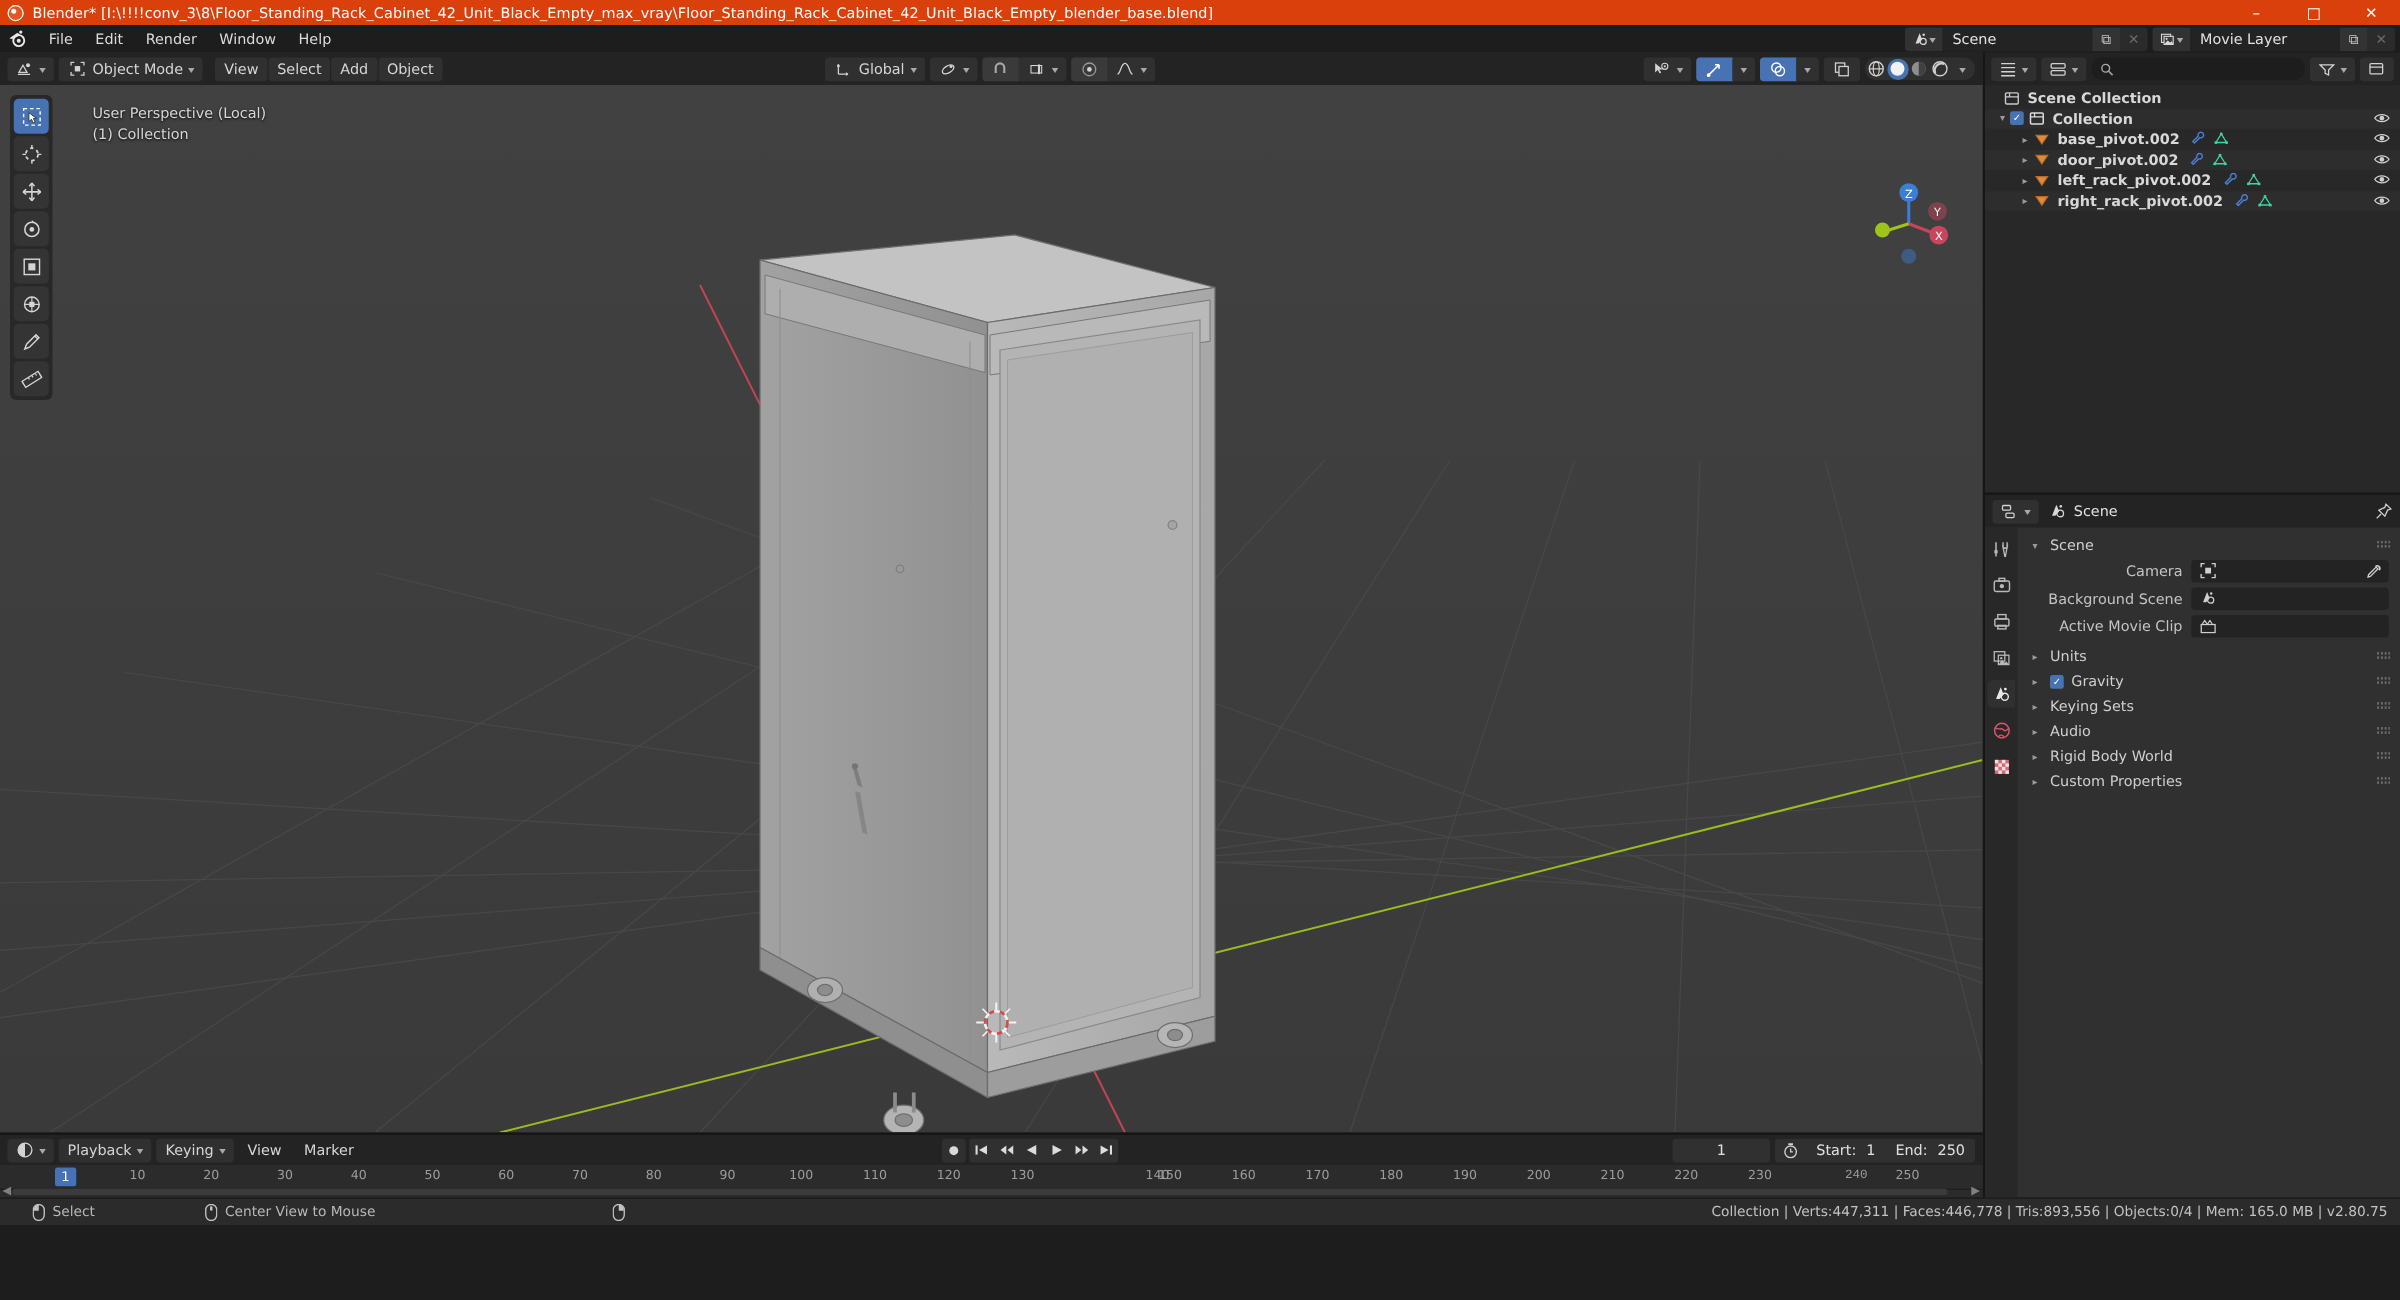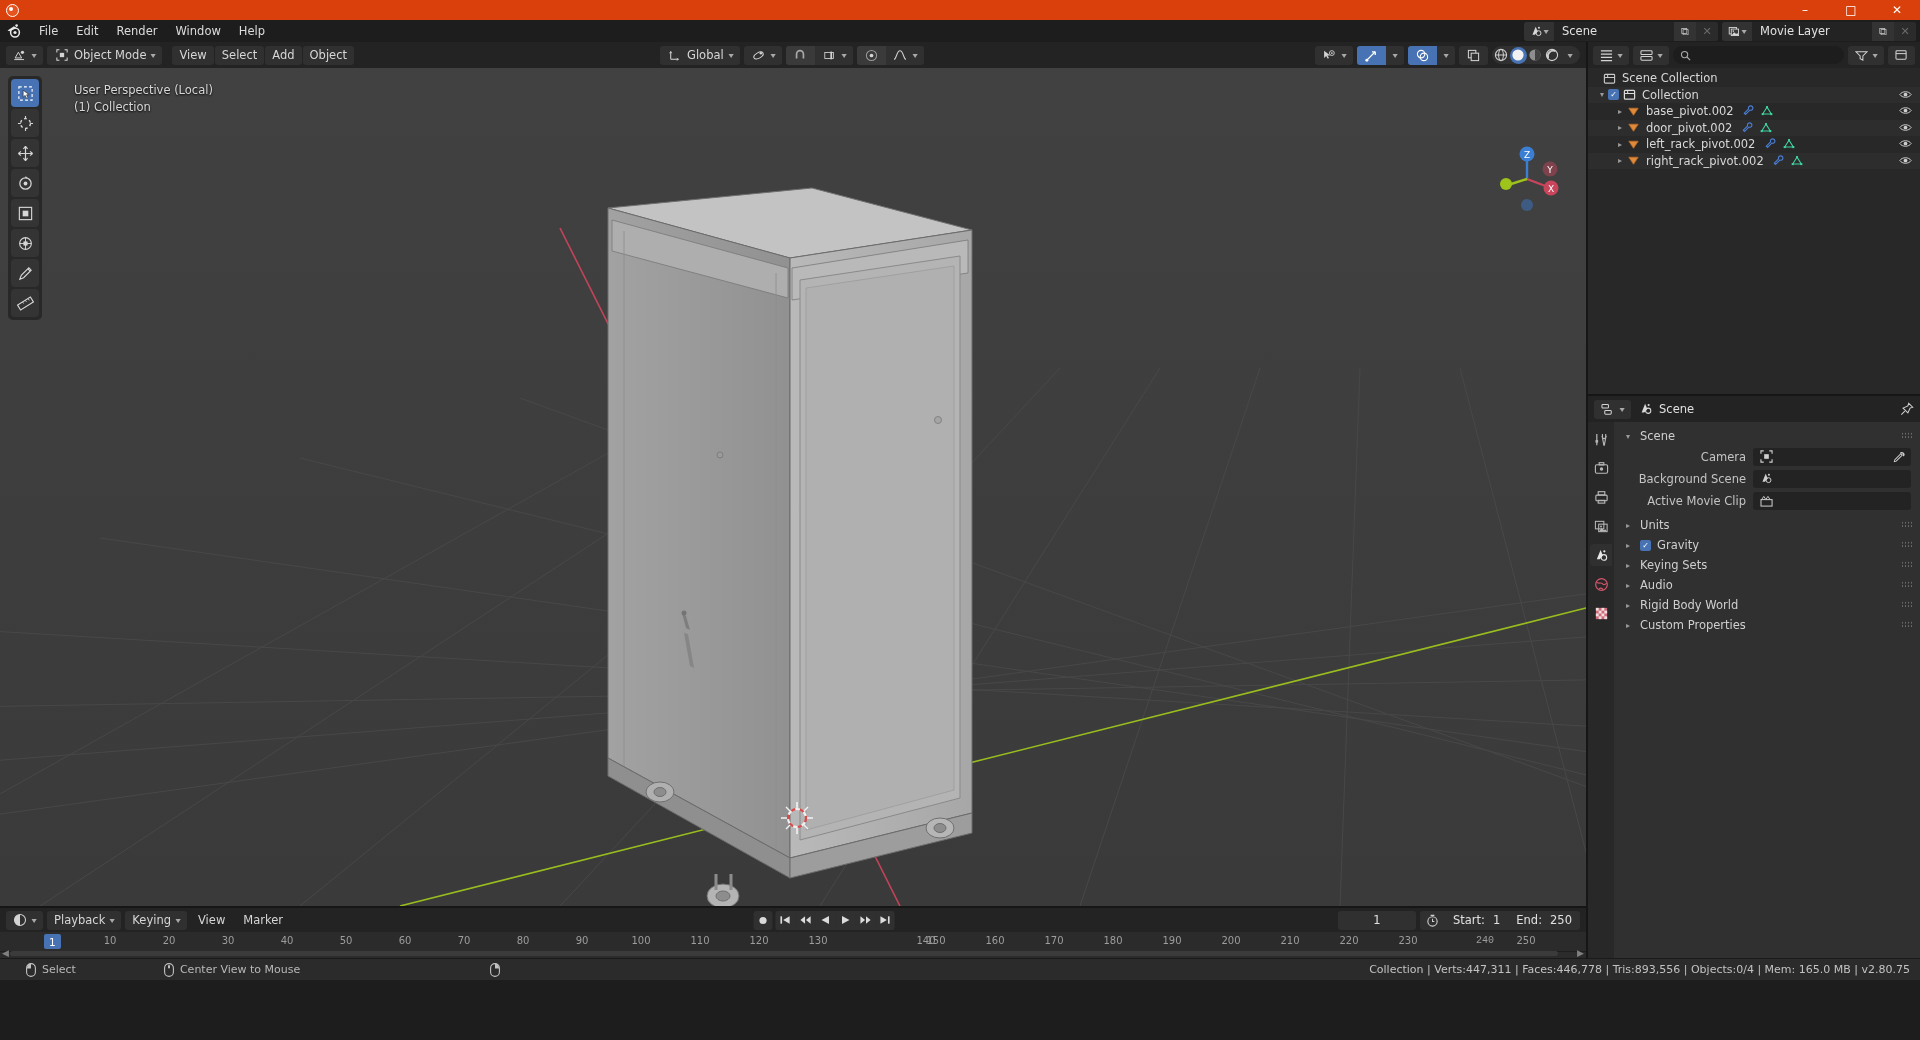--- a/index.html
+++ b/index.html
@@ -122,21 +122,21 @@
     background:#3b3b3b; border-radius:3px; }
   .tl-arrow{ position:absolute; font-size:9px; color:#808080; bottom:0px; }
 
   
   .outliner { height:352px; background:#282828; display:flex;
     flex-direction:column; }
   .ol-header { height:26px; background:#232323; display:flex; align-items:center;
     padding:0 5px; gap:4px; }
   .ol-search { flex:1; height:18px; background:#1d1d1d; border-radius:9px;
     display:flex; align-items:center; padding:0 7px; gap:5px; }
-  .ol-body { flex:1; overflow:hidden; padding-top:2px; }
+  .ol-body { flex:1; overflow:hidden; padding-top:2px;font-weight:bold; }
   .ol-row { height:16.5px; display:flex; align-items:center; font-size:11.5px;
     color:#d8d8d8; padding-right:6px; position:relative; }
   .ol-row.alt { background:#2d2d2d; }
   .ol-row .lbl { white-space:nowrap; }
   .ol-eye { position:absolute; right:8px; top:1px; }
   .disc { font-size:8px; color:#9a9a9a; width:12px; text-align:center;
     flex:0 0 auto; }
   .ol-chk { width:11px; height:11px; background:#4772b3; border-radius:2px;
     display:flex; align-items:center; justify-content:center; color:#fff;
     font-size:8px; flex:0 0 auto; margin-right:3px; }
@@ -176,20 +176,21 @@
     border-top:1px solid #1a1a1a; }
   .sb-item { display:flex; align-items:center; gap:6px; margin-right:0; }
   .sb-stats { position:absolute; right:10px; color:#c2c2c2; font-size:11px; }
   svg { display:block; }
 </style>
 </head>
 <body>
 
 <div class="titlebar">
   <span class="tb-icon"></span>
+  <span class="tb-title">Blender* [I:\!!!!conv_3\8\Floor_Standing_Rack_Cabinet_42_Unit_Black_Empty_max_vray\Floor_Standing_Rack_Cabinet_42_Unit_Black_Empty_blender_base.blend]</span>
   <div class="winbtns">
     <div class="winbtn">–</div>
     <div class="winbtn">□</div>
     <div class="winbtn close">✕</div>
   </div>
 </div>
 
 <div class="topbar">
   <span class="blender-logo">
     <svg width="16" height="16" viewBox="0 0 16 16">

